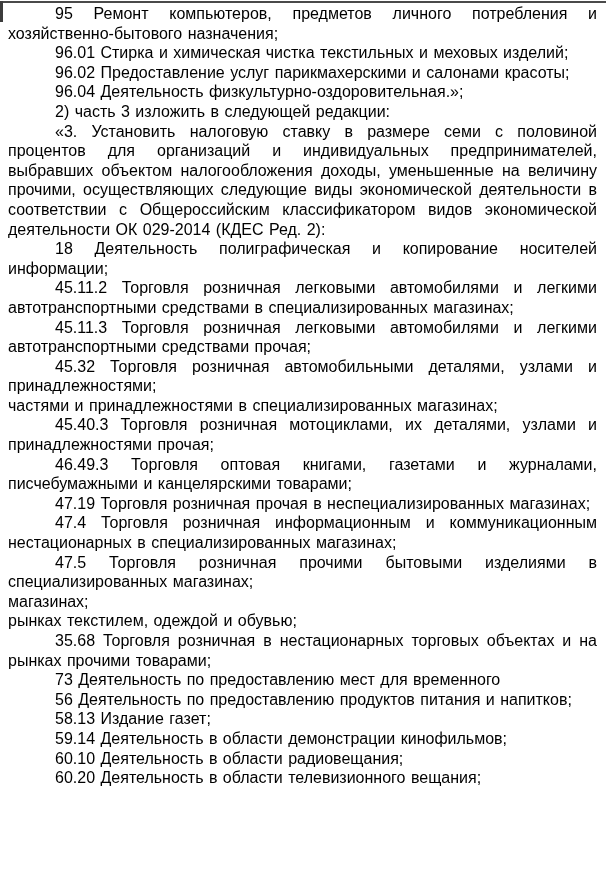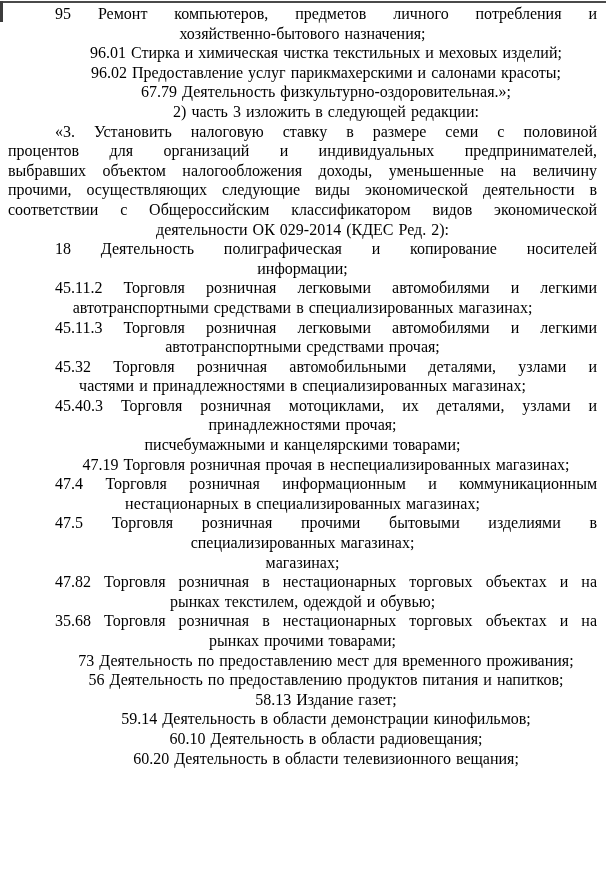--- a/index.html
+++ b/index.html
@@ -6,21 +6,21 @@
     margin: 0;
     padding: 0;
     background: #ffffff;
   }
   .page {
     position: relative;
     width: 606px;
     height: 888px;
     background: #ffffff;
     overflow: hidden;
-    font-family: Liberation Serif, serif;
+    font-family: Liberation Sans, sans-serif;
     font-size: 16px;
     color: #000000;
   }
   .top-rule {
     position: absolute;
     top: 1px;
     left: 0;
     width: 606px;
     height: 2px;
     background: #4a4a4a;
@@ -40,21 +40,21 @@
     width: 589px;
   }
   .para {
     margin: 0;
     padding: 0;
   }
   .line {
     height: 19.6px;
     line-height: 19.6px;
     overflow: hidden;
-    text-align: center;
+    text-align: left;
     word-spacing: 1px;
   }
   .line.first {
     text-indent: 47px;
   }
   .line.stretch {
     text-align: justify;
     text-align-last: justify;
   }
 </style>
@@ -69,21 +69,21 @@
         <div class="line first stretch">95 Ремонт компьютеров, предметов личного потребления и</div>
         <div class="line">хозяйственно-бытового назначения;</div>
       </div>
       <div class="para">
         <div class="line first">96.01 Стирка и химическая чистка текстильных и меховых изделий;</div>
       </div>
       <div class="para">
         <div class="line first">96.02 Предоставление услуг парикмахерскими и салонами красоты;</div>
       </div>
       <div class="para">
-        <div class="line first">67.79 Деятельность физкультурно-оздоровительная.»;</div>
+        <div class="line first">96.04 Деятельность физкультурно-оздоровительная.»;</div>
       </div>
       <div class="para">
         <div class="line first">2) часть 3 изложить в следующей редакции:</div>
       </div>
       <div class="para">
         <div class="line first stretch">«3. Установить налоговую ставку в размере семи с половиной</div>
         <div class="line stretch">процентов для организаций и индивидуальных предпринимателей,</div>
         <div class="line stretch">выбравших объектом налогообложения доходы, уменьшенные на величину</div>
         <div class="line stretch">прочими, осуществляющих следующие виды экономической деятельности в</div>
         <div class="line stretch">соответствии с Общероссийским классификатором видов экономической</div>
@@ -96,47 +96,48 @@
       <div class="para">
         <div class="line first stretch">45.11.2 Торговля розничная легковыми автомобилями и легкими</div>
         <div class="line">автотранспортными средствами в специализированных магазинах;</div>
       </div>
       <div class="para">
         <div class="line first stretch">45.11.3 Торговля розничная легковыми автомобилями и легкими</div>
         <div class="line">автотранспортными средствами прочая;</div>
       </div>
       <div class="para">
         <div class="line first stretch">45.32 Торговля розничная автомобильными деталями, узлами и</div>
+        <div class="line">принадлежностями;</div>
       </div>
       <div class="para">
         <div class="line">частями и принадлежностями в специализированных магазинах;</div>
       </div>
       <div class="para">
         <div class="line first stretch">45.40.3 Торговля розничная мотоциклами, их деталями, узлами и</div>
         <div class="line">принадлежностями прочая;</div>
       </div>
       <div class="para">
+        <div class="line first stretch">46.49.3 Торговля оптовая книгами, газетами и журналами,</div>
         <div class="line">писчебумажными и канцелярскими товарами;</div>
       </div>
       <div class="para">
         <div class="line first">47.19 Торговля розничная прочая в неспециализированных магазинах;</div>
       </div>
       <div class="para">
         <div class="line first stretch">47.4 Торговля розничная информационным и коммуникационным</div>
         <div class="line">нестационарных в специализированных магазинах;</div>
       </div>
       <div class="para">
         <div class="line first stretch">47.5 Торговля розничная прочими бытовыми изделиями в</div>
         <div class="line">специализированных магазинах;</div>
       </div>
       <div class="para">
         <div class="line">магазинах;</div>
       </div>
       <div class="para">
-        <div class="line first stretch">47.82 Торговля розничная в нестационарных торговых объектах и на</div>
         <div class="line">рынках текстилем, одеждой и обувью;</div>
       </div>
       <div class="para">
         <div class="line first stretch">35.68 Торговля розничная в нестационарных торговых объектах и на</div>
         <div class="line">рынках прочими товарами;</div>
       </div>
       <div class="para">
         <div class="line first">73 Деятельность по предоставлению мест для временного проживания;</div>
       </div>
       <div class="para">

